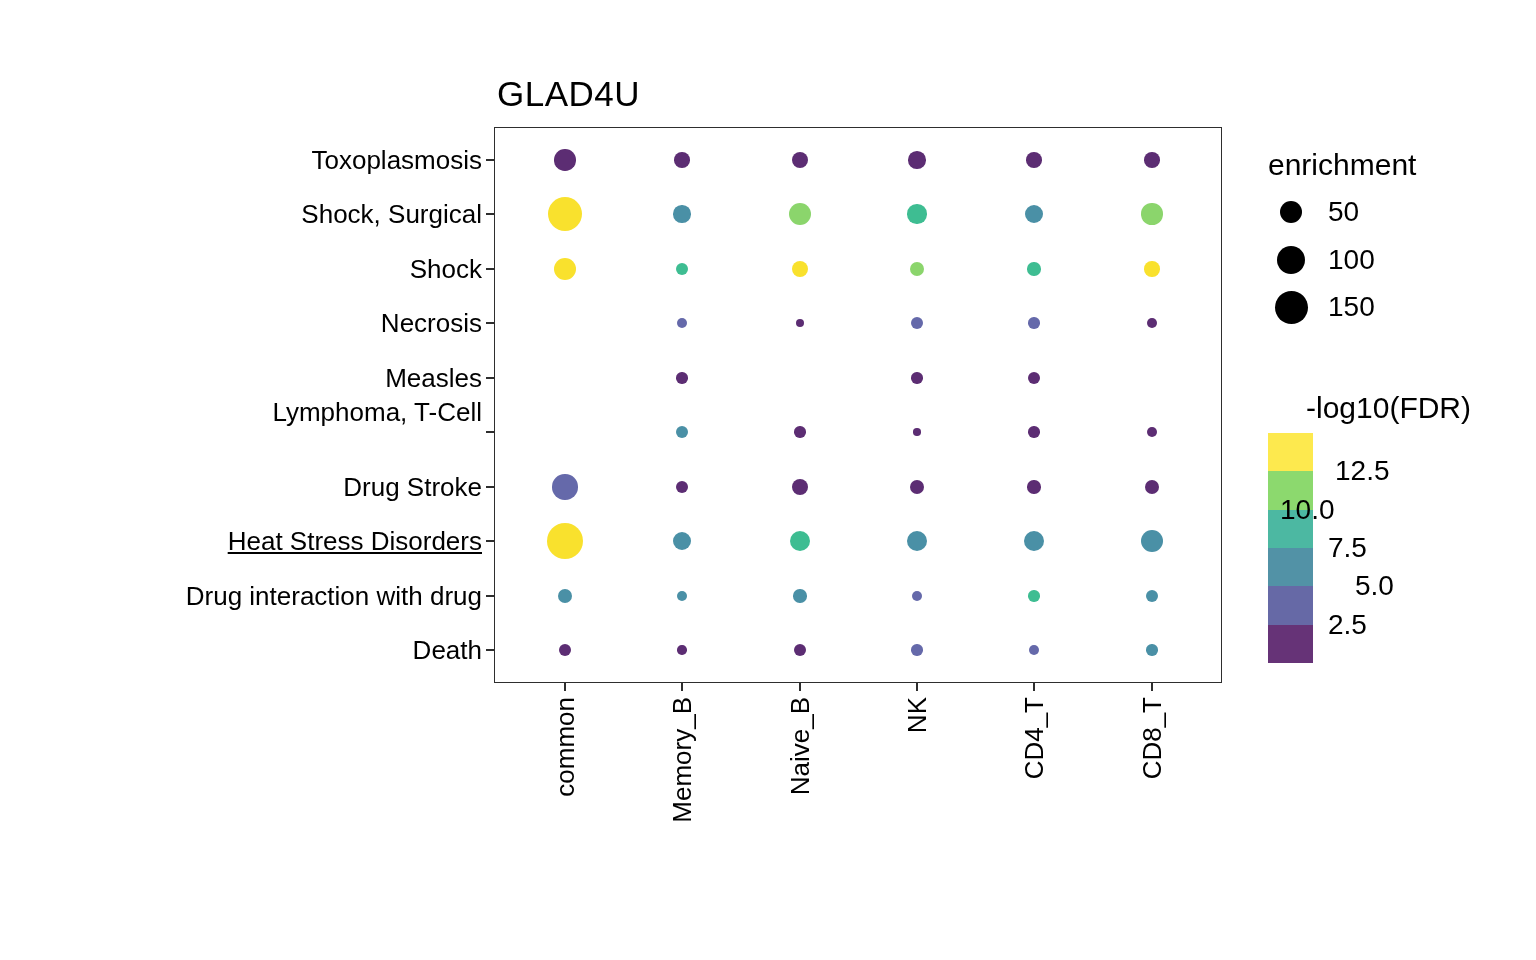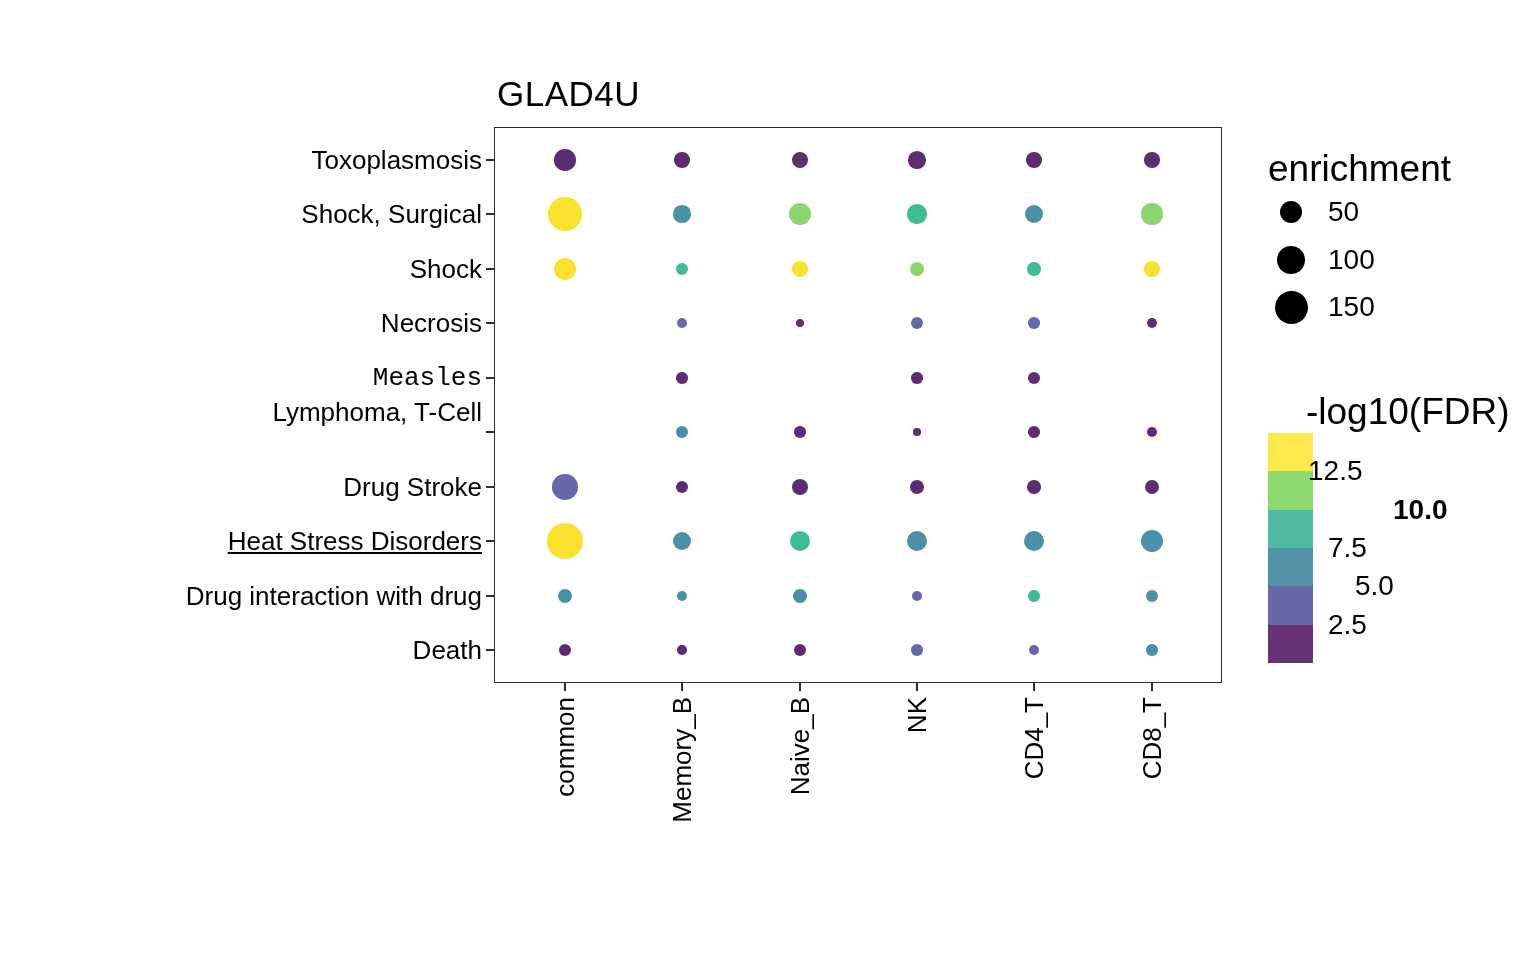--- a/index.html
+++ b/index.html
@@ -9,21 +9,21 @@
   }
   .abs{position:absolute;}
   #plot-title{font-size:35px;font-weight:400;letter-spacing:0.5px;}
   #panel{border:1.5px solid #2e2e2e;background:#ffffff;box-sizing:border-box;}
   .ytick{width:8px;height:1.5px;background:#2e2e2e;}
   .xtick{width:1.5px;height:8px;background:#2e2e2e;}
   .ylab{font-size:26px;text-align:right;white-space:nowrap;line-height:30px;}
   .xlab{font-size:26px;white-space:nowrap;line-height:30px;
         writing-mode:vertical-rl;transform:rotate(180deg);}
   .dot{border-radius:50%;}
-  .legend-title{font-size:37px;white-space:nowrap;}
+  .legend-title{font-size:30px;white-space:nowrap;}
   .legend-label{font-size:28px;white-space:nowrap;line-height:32px;}
   .size-dot{border-radius:50%;background:#000;}
   .cbar-block{width:45px;}
 </style>
 </head>
 <body>
 
 <div id="stage">
   <div id="plot-title" class="abs" style="left:497px;top:74px;">GLAD4U</div>
 
@@ -32,21 +32,21 @@
   <div id="yaxis">
       <div class="abs ytick" style="left: 486px; top: 159.25px;"></div>
       <div class="abs ylab" style="left: 112px; top: 145px; width: 370px;">Toxoplasmosis</div>
       <div class="abs ytick" style="left: 486px; top: 213.25px;"></div>
       <div class="abs ylab" style="left: 112px; top: 199px; width: 370px;">Shock, Surgical</div>
       <div class="abs ytick" style="left: 486px; top: 268.25px;"></div>
       <div class="abs ylab" style="left: 112px; top: 254px; width: 370px;">Shock</div>
       <div class="abs ytick" style="left: 486px; top: 322.25px;"></div>
       <div class="abs ylab" style="left: 112px; top: 308px; width: 370px;">Necrosis</div>
       <div class="abs ytick" style="left: 486px; top: 377.25px;"></div>
-      <div class="abs ylab" style="left: 112px; top: 363px; width: 370px; font-family: Liberation Mono, monospace;">Measles</div>
+      <div class="abs ylab" style="left: 112px; top: 363px; width: 370px;">Measles</div>
       <div class="abs ytick" style="left: 486px; top: 431.25px;"></div>
       <div class="abs ylab" style="left: 112px; top: 397px; width: 370px;">Lymphoma, T-Cell</div>
       <div class="abs ytick" style="left: 486px; top: 486.25px;"></div>
       <div class="abs ylab" style="left: 112px; top: 472px; width: 370px;">Drug Stroke</div>
       <div class="abs ytick" style="left: 486px; top: 540.25px;"></div>
       <div class="abs ylab" style="left: 112px; top: 526px; width: 370px; text-decoration: underline;">Heat Stress Disorders</div>
       <div class="abs ytick" style="left: 486px; top: 595.25px;"></div>
       <div class="abs ylab" style="left: 112px; top: 581px; width: 370px;">Drug interaction with drug</div>
       <div class="abs ytick" style="left: 486px; top: 649.25px;"></div>
       <div class="abs ylab" style="left: 112px; top: 635px; width: 370px;">Death</div>
@@ -134,19 +134,19 @@
     </div>
 
   <div id="color-legend">
     <div class="abs legend-title" style="left:1266px;top:391px;margin-left:40px;">-log10(FDR)</div>
   <div class="abs cbar-block" style="left: 1268px; top: 433px; width: 45px; height: 38.8px; background: rgb(253, 233, 78);"></div>
       <div class="abs cbar-block" style="left: 1268px; top: 471.3px; width: 45px; height: 38.8px; background: rgb(140, 217, 110);"></div>
       <div class="abs cbar-block" style="left: 1268px; top: 509.6px; width: 45px; height: 38.8px; background: rgb(76, 184, 162);"></div>
       <div class="abs cbar-block" style="left: 1268px; top: 547.9px; width: 45px; height: 38.8px; background: rgb(82, 146, 166);"></div>
       <div class="abs cbar-block" style="left: 1268px; top: 586.2px; width: 45px; height: 38.8px; background: rgb(102, 105, 166);"></div>
       <div class="abs cbar-block" style="left: 1268px; top: 624.5px; width: 45px; height: 38.8px; background: rgb(102, 51, 119);"></div>
-      <div class="abs legend-label" style="left: 1308px; top: 455px;">12.5</div>
-      <div class="abs legend-label" style="left: 1393px; top: 494px; font-weight: bold;">10.0</div>
+      <div class="abs legend-label" style="left: 1335px; top: 455px;">12.5</div>
+      <div class="abs legend-label" style="left: 1280px; top: 494px;">10.0</div>
       <div class="abs legend-label" style="left: 1328px; top: 532px;">7.5</div>
       <div class="abs legend-label" style="left: 1308px; top: 570px; margin-left: 47px;">5.0</div>
       <div class="abs legend-label" style="left: 1328px; top: 609px; text-align: right;">2.5</div>
     </div>
 </div>
 
 </body></html>

